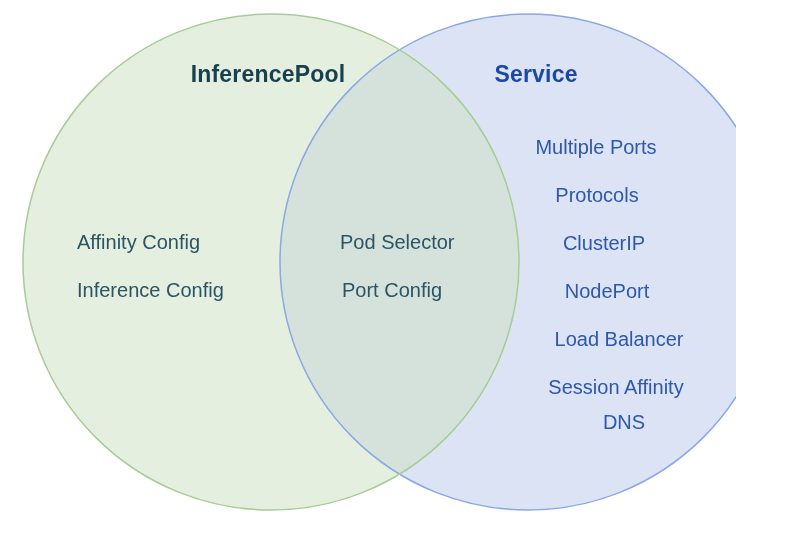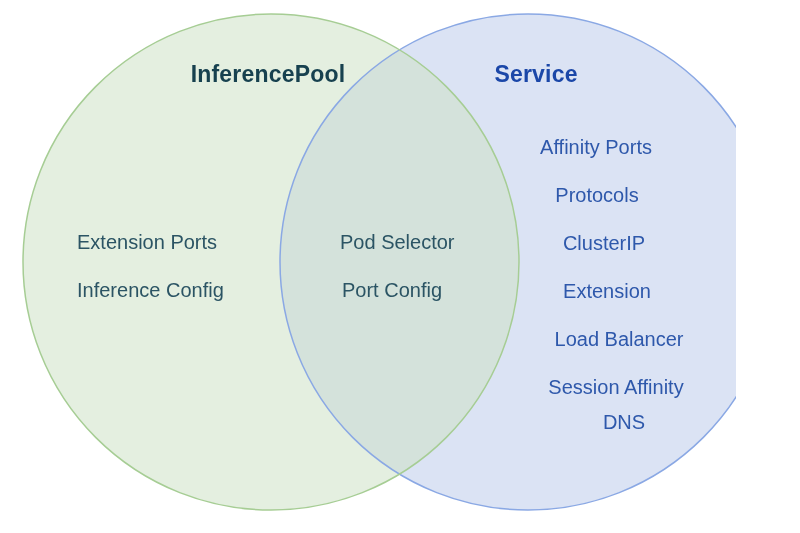--- a/index.html
+++ b/index.html
@@ -55,27 +55,27 @@
     <circle cx="528" cy="262" r="248" fill="#dbe3f4"></circle>
     <circle cx="271" cy="262" r="248" fill="#cee2c7" fill-opacity="0.55"></circle>
 
     <circle cx="528" cy="262" r="248" fill="none" stroke="#8aa8e4" stroke-width="1.5"></circle>
     <circle cx="271" cy="262" r="248" fill="none" stroke="#a6cd94" stroke-width="1.5"></circle>
   </svg>
 
   <div class="label centered circle-title title-left" style="left:268px; top:74px;">InferencePool</div>
   <div class="label centered circle-title title-right" style="left:536px; top:74px;text-align:right;">Service</div>
 
-  <div class="label left-aligned item item-left" style="left:77px; top:242px;">Extension Ports</div>
+  <div class="label left-aligned item item-left" style="left:77px; top:242px;">Affinity Config</div>
   <div class="label left-aligned item item-left" style="left:77px; top:290px;">Inference Config</div>
 
   <div class="label left-aligned item item-middle" style="left:340px; top:242px;">Pod Selector</div>
   <div class="label left-aligned item item-middle" style="left:342px; top:290px;">Port Config</div>
 
-  <div class="label centered item item-right" style="left:596px; top:147px;">Affinity Ports</div>
+  <div class="label centered item item-right" style="left:596px; top:147px;">Multiple Ports</div>
   <div class="label centered item item-right" style="left:597px; top:195px;">Protocols</div>
   <div class="label centered item item-right" style="left:604px; top:243px;">ClusterIP</div>
-  <div class="label centered item item-right" style="left:607px; top:291px;">Extension</div>
+  <div class="label centered item item-right" style="left:607px; top:291px;">NodePort</div>
   <div class="label centered item item-right" style="left:619px; top:339px;">Load Balancer</div>
   <div class="label centered item item-right" style="left:616px; top:387px;text-align:center;">Session Affinity</div>
   <div class="label centered item item-right" style="left:576px; top:422px;margin-left:48px;">DNS</div>
 
 </div>
 
 </body></html>

